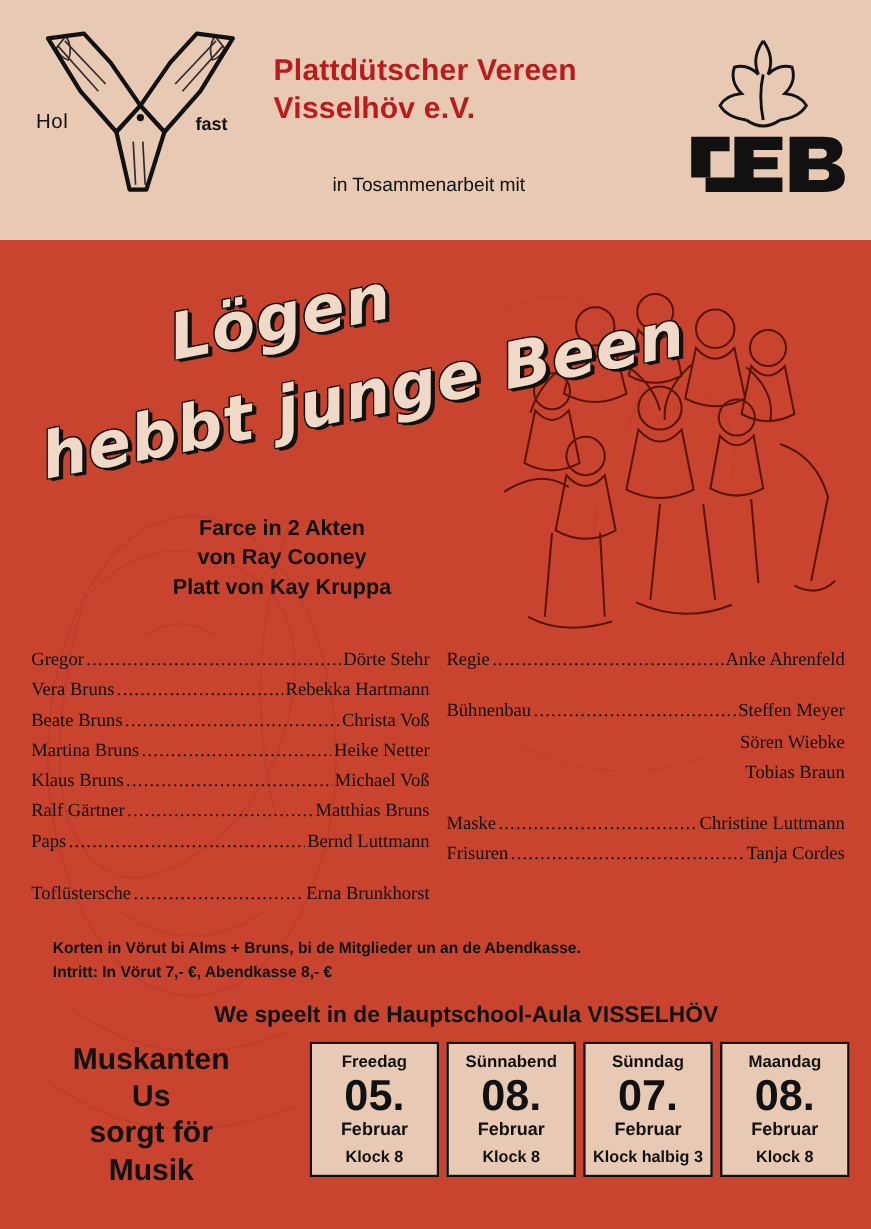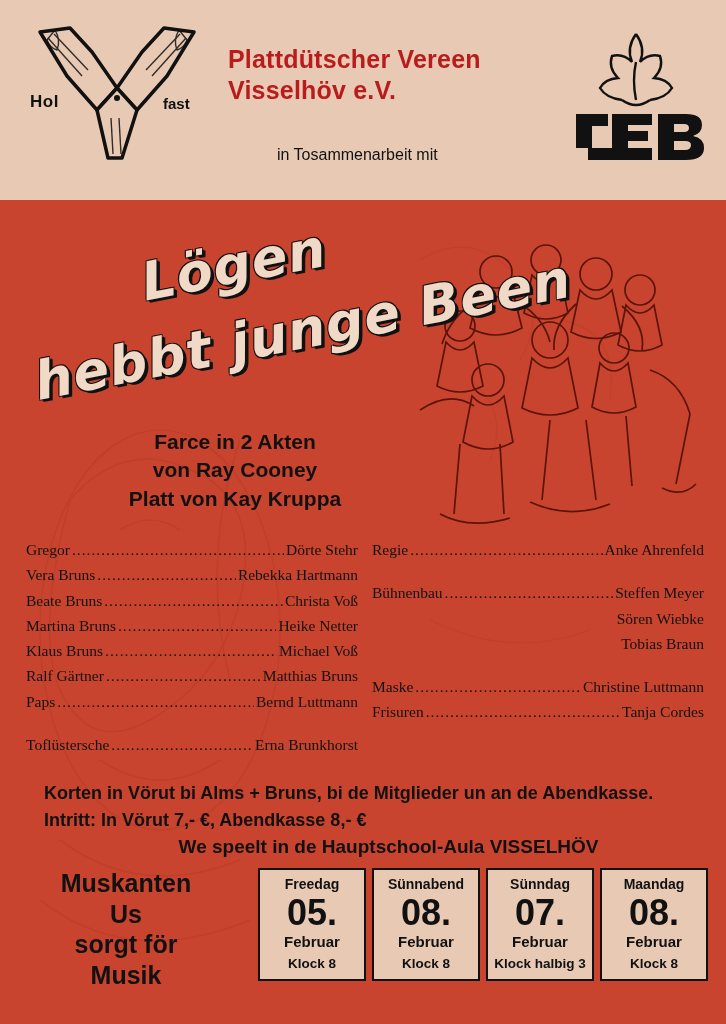--- a/index.html
+++ b/index.html
@@ -27,21 +27,21 @@
     width: 100%; height: 100%;
   }
   .logo-x {
     position: absolute;
     left: 22px; top: 18px;
     width: 190px; height: 150px;
   }
   .logo-hol {
     position: absolute;
     left: 30px; top: 92px;
-    font-weight: bold;
+    font-weight: normal;
     font-size: 17px;
     color: #111;
     letter-spacing: .5px;
   }
   .logo-fast {
     position: absolute;
     left: 163px; top: 95px;
     font-weight: bold;
     font-size: 15px;
     color: #111;
@@ -107,21 +107,21 @@
   .title-line.l2 { margin-left: 6px; margin-top: 16px; }
 
   
   .subtitle {
     position: absolute;
     left: 80px; top: 228px;
     width: 310px;
     text-align: center;
     color: #111;
     font-weight: bold;
-    font-size: 21px;
+    font-size: 18px;
     line-height: 1.35;
   }
 
   
   .cast {
     position: absolute;
     left: 26px; top: 338px;
     width: 676px;
     color: #111;
     font-size: 15.5px;
@@ -151,21 +151,21 @@
   .cast-row.spacer { height: 16px; }
   .cast-row.right-only { justify-content: flex-end; }
 
   
   .ticket-info {
     position: absolute;
     left: 44px; top: 580px;
     width: 650px;
     color: #111;
     font-weight: bold;
-    font-size: 18px;
+    font-size: 13px;
     line-height: 1.5;
   }
   .venue {
     position: absolute;
     left: 0; top: 636px;
     width: 717px;
     text-align: center;
     padding-left: 60px;
     color: #111;
     font-weight: bold;

